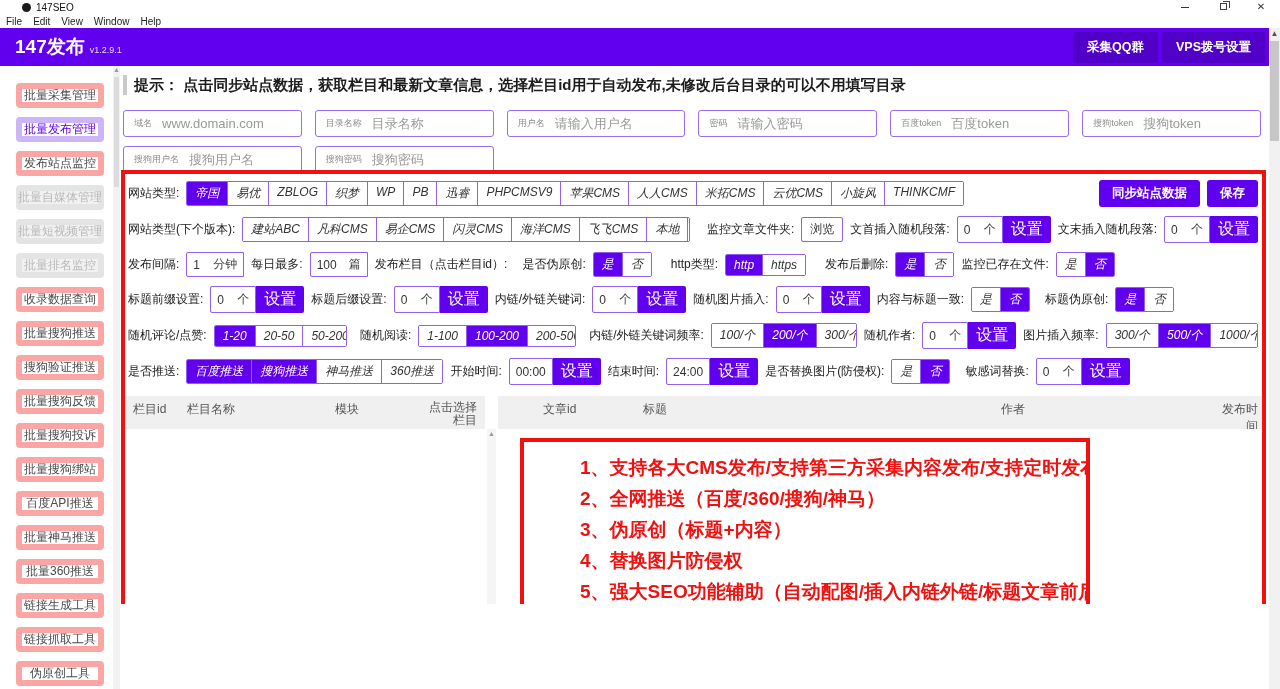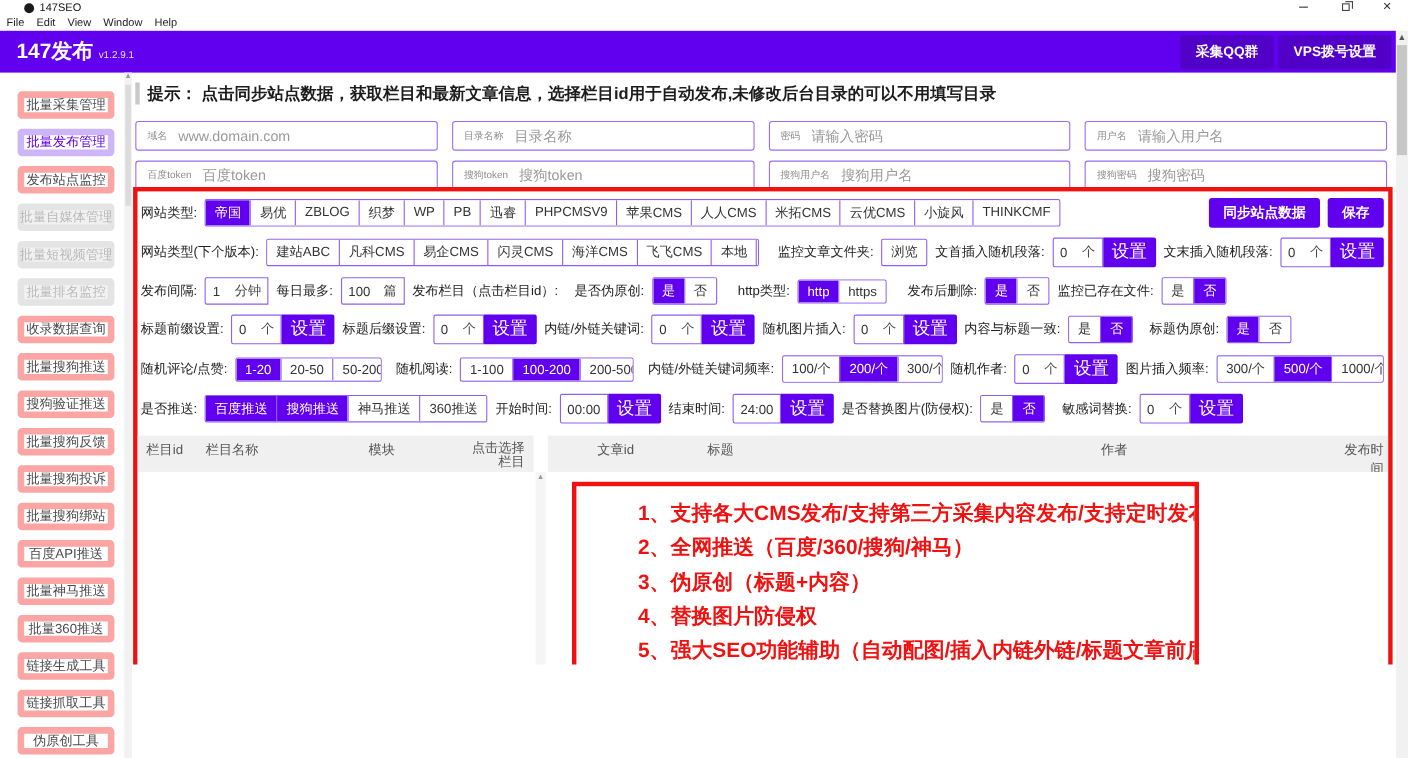--- a/index.html
+++ b/index.html
@@ -38,31 +38,31 @@
   .side-btn.disabled { background:#f1f1f1; color:#b9b9b9; border-color:#e4e4e4; cursor:default; }
   .side-scroll { position:absolute; top:0; right:0; bottom:0; width:7px; background:#f2f2f2; font-size:7px; color:#999; text-align:center; line-height:8px; }
   .side-thumb { position:absolute; top:11px; left:1px; width:5px; height:110px; background:#dcdcdc; }
 
   
   .content { position:relative; flex:1; height:538px; overflow:hidden; }
   .tip-row { display:flex; align-items:center; gap:7px; margin:7px 0 0 3px; height:24px; }
   .tip-bar { width:4px; height:20px; background:#c9c9c9; flex:none; }
   .tip-text { font-size:15px; font-weight:600; color:#1c1c1c; white-space:nowrap; }
 
-  .form-grid { display:grid; grid-template-columns:repeat(4,1fr); column-gap:13px; row-gap:9px; margin:13px 8px 0 3px; }
+  .form-grid { display:grid; grid-template-columns:repeat(6,1fr); column-gap:13px; row-gap:9px; margin:13px 8px 0 3px; }
   .field { border:1px solid #9b6cf5; border-radius:3px; height:27px; display:flex; align-items:center; padding:0 10px; gap:10px; background:#fff; }
   .f-label { font-size:9px; color:#8d8d8d; flex:none; }
   .f-ph { font-size:13px; color:#9a9a9a; white-space:nowrap; overflow:hidden; }
 
   
   .red-panel { position:absolute; left:1px; top:104px; width:1145px; height:507px; border:4px solid #f01111; background:#fff; overflow:hidden; }
   .srow { display:flex; align-items:center; gap:7px; margin:9px 4px 0 3px; white-space:nowrap; }
   .srow.first { margin-top:6px; }
   .lbl { font-size:12px; color:#222; }
-  .seg { display:inline-flex; border:1px solid #8e5ff1; border-radius:2px; overflow:hidden; background:#fff; }
+  .seg { display:inline-flex; border:1px solid #8e5ff1; border-radius:2px; overflow:hidden; background:#fff;font-style:italic; }
   .opt { padding:3px 8px; font-size:12px; color:#333; background:#fff; border-left:1px solid #8e5ff1; cursor:pointer; }
   .opt:first-child { border-left:0; }
   .opt.sel { background:#6100ee; color:#fff; }
   .spin { display:inline-flex; align-items:center; justify-content:space-between; border:1px solid #8e5ff1; background:#fff;
     font-size:12px; color:#333; padding:3px 6px; min-width:46px; border-radius:2px; gap:6px; }
   .combo { display:inline-flex; }
   .combo .spin { border-radius:2px 0 0 2px; }
   .unit { color:#444; }
   .pbtn { background:#6100ee; color:#fff; font-size:12.5px; padding:5px 13px; border-radius:3px; font-weight:700; cursor:pointer; }
   .pbtn.sm { padding:3px 8px; border-radius:0 2px 2px 0; font-weight:normal; font-size:16px; }
@@ -161,26 +161,26 @@
       <div class="form-grid">
         <div class="field">
             <span class="f-label">域名</span>
             <span class="f-ph">www.domain.com</span>
           </div>
         <div class="field">
             <span class="f-label">目录名称</span>
             <span class="f-ph">目录名称</span>
           </div>
         <div class="field">
+            <span class="f-label">用户名</span>
+            <span class="f-ph">请输入用户名</span>
+          </div>
+        <div class="field">
             <span class="f-label">密码</span>
             <span class="f-ph">请输入密码</span>
-          </div>
-        <div class="field">
-            <span class="f-label">用户名</span>
-            <span class="f-ph">请输入用户名</span>
           </div>
         <div class="field">
             <span class="f-label">百度token</span>
             <span class="f-ph">百度token</span>
           </div>
         <div class="field">
             <span class="f-label">搜狗token</span>
             <span class="f-ph">搜狗token</span>
           </div>
         <div class="field">

